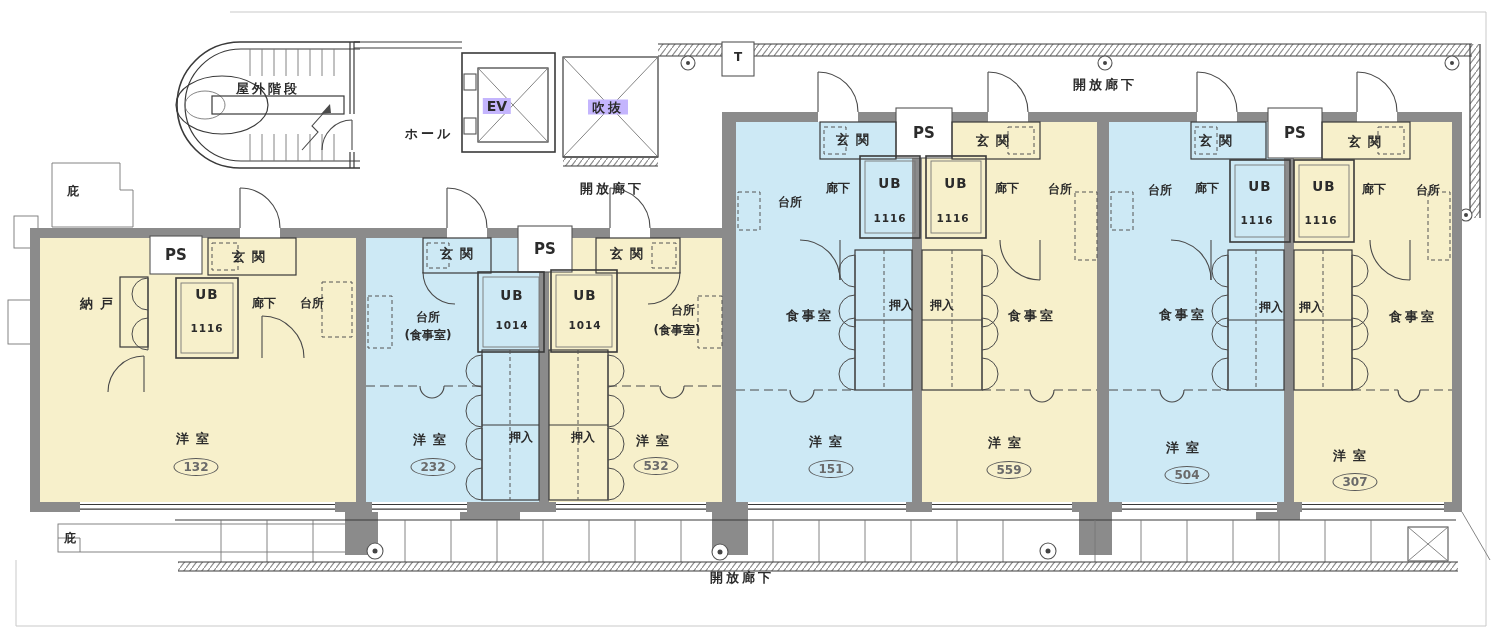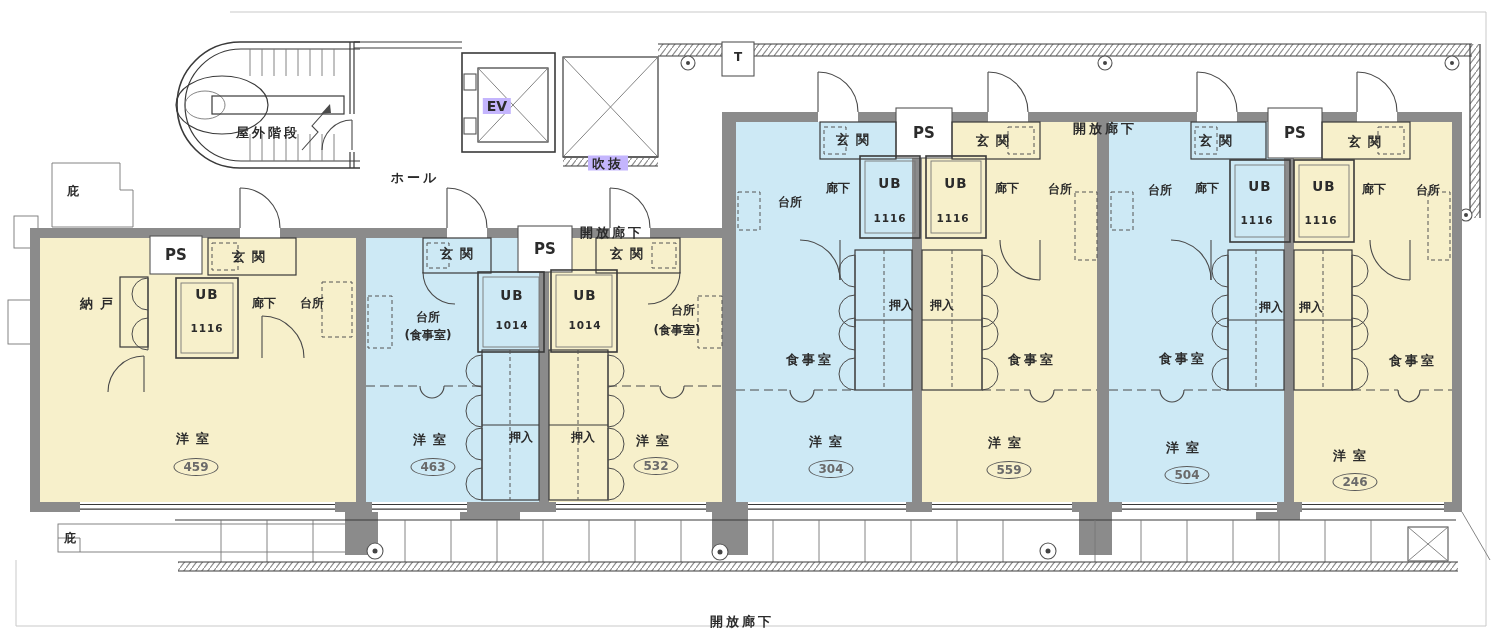--- a/index.html
+++ b/index.html
@@ -5,21 +5,21 @@
   :root{
     --unit-warm:#f7f0cb; --unit-cool:#cde9f5; --wall:#8b8b8b; --line:#3a3a3a; --paper:#ffffff;
   }
   html,body{margin:0;padding:0;background:#fff;}
   #plan{position:relative;width:1500px;height:642px;background:var(--paper);overflow:hidden;
         font-family:"DejaVu Sans","Liberation Sans",sans-serif;color:#242424;}
   #plan svg{position:absolute;left:0;top:0;}
   .lbl{position:absolute;transform:translate(-50%,-50%);font-size:13px;font-weight:600;
        white-space:nowrap;color:#2b2b2b;line-height:1;}
   .sp{letter-spacing:7px;margin-right:-7px;}
-  .sp2{letter-spacing:3px;margin-right:-3px;margin-top:44px;}
+  .sp2{letter-spacing:3px;margin-right:-3px;}
   .chip{background:#c4b5fd;padding:1px 4px;}
   .small{font-size:12px;}
   .big{font-size:15px;}
   .ub{font-size:13.5px;letter-spacing:1px;}
   .ubsize{font-size:10.5px;font-weight:600;letter-spacing:1px;}
   .num{border:1.5px solid #5a5a5a;border-radius:50%;padding:2px 9px;font-size:12px;
        font-weight:600;color:#6a6a6a;background:transparent;}
   
   .warm{fill:var(--unit-warm);}
   .cool{fill:var(--unit-cool);}
@@ -368,70 +368,70 @@
       <circle cx="720" cy="552" r="2.5" fill="#444"></circle>
   <circle cx="1048" cy="551" r="8" class="wht"></circle>
       <circle cx="1048" cy="551" r="2.5" fill="#444"></circle>
   <rect x="1408" y="527" width="40" height="34" class="wht"></rect>
   <line class="thin" x1="1408" y1="527" x2="1448" y2="561"></line>
       <line class="thin" x1="1448" y1="527" x2="1408" y2="561"></line>
   <line class="thin" x1="1462" y1="512" x2="1490" y2="560"></line>
 </svg>
 
 <div class="lbl sp2" style="left:268px;top:88px">屋外階段</div>
-<div class="lbl sp2" style="left:415px;top:133px">ホール</div>
+<div class="lbl sp2" style="left:429px;top:133px">ホール</div>
 <div class="lbl chip" style="left:497px;top:106px;font-size:14px">EV</div>
-<div class="lbl chip sp2" style="left:608px;top:119px">吹抜</div>
+<div class="lbl chip sp2" style="left:608px;top:107px">吹抜</div>
 <div class="lbl sp2" style="left:612px;top:188px">開放廊下</div>
 <div class="lbl sp2" style="left:1105px;top:84px">開放廊下</div>
 <div class="lbl sp2" style="left:742px;top:577px">開放廊下</div>
 <div class="lbl small" style="left:73px;top:191px">庇</div>
 <div class="lbl small" style="left:70px;top:538px">庇</div>
 <div class="lbl small" style="left:738px;top:57px">T</div>
 <div class="lbl big" style="left:176px;top:255px">PS</div>
 <div class="lbl big" style="left:545px;top:249px">PS</div>
 <div class="lbl big" style="left:924px;top:133px">PS</div>
 <div class="lbl big" style="left:1295px;top:133px">PS</div>
 
 <div class="lbl sp" style="left:100px;top:303px">納戸</div>
 <div class="lbl sp" style="left:252px;top:256px">玄関</div>
 <div class="lbl ub" style="left:207px;top:295px">UB</div>
 <div class="lbl ubsize" style="left:207px;top:328px">1116</div>
 <div class="lbl small" style="left:264px;top:303px">廊下</div>
 <div class="lbl small" style="left:312px;top:303px">台所</div>
 <div class="lbl sp" style="left:196px;top:438px">洋室</div>
-<span class="lbl num" style="left:196px;top:467px">459</span>
+<span class="lbl num" style="left:196px;top:467px">132</span>
 
 <div class="lbl sp" style="left:460px;top:253px">玄関</div>
 <div class="lbl ub" style="left:512px;top:296px">UB</div>
 <div class="lbl ubsize" style="left:512px;top:325px">1014</div>
 <div class="lbl small" style="left:428px;top:317px">台所</div>
 <div class="lbl small" style="left:428px;top:335px">(食事室)</div>
 <div class="lbl small" style="left:521px;top:437px">押入</div>
 <div class="lbl sp" style="left:433px;top:439px">洋室</div>
-<span class="lbl num" style="left:433px;top:467px">463</span>
+<span class="lbl num" style="left:433px;top:467px">232</span>
 
 <div class="lbl sp" style="left:630px;top:253px">玄関</div>
 <div class="lbl ub" style="left:585px;top:296px">UB</div>
 <div class="lbl ubsize" style="left:585px;top:325px">1014</div>
 <div class="lbl small" style="left:683px;top:310px">台所</div>
 <div class="lbl small" style="left:677px;top:330px">(食事室)</div>
 <div class="lbl small" style="left:583px;top:437px">押入</div>
 <div class="lbl sp" style="left:656px;top:440px">洋室</div>
 <span class="lbl num" style="left:656px;top:466px">532</span>
 
 <div class="lbl small" style="left:790px;top:202px">台所</div>
 <div class="lbl sp" style="left:856px;top:139px">玄関</div>
 <div class="lbl small" style="left:838px;top:188px">廊下</div>
 <div class="lbl ub" style="left:890px;top:184px">UB</div>
 <div class="lbl ubsize" style="left:890px;top:218px">1116</div>
 <div class="lbl sp2" style="left:810px;top:315px">食事室</div>
 <div class="lbl small" style="left:901px;top:305px">押入</div>
 <div class="lbl sp" style="left:829px;top:441px">洋室</div>
-<span class="lbl num" style="left:831px;top:469px">304</span>
+<span class="lbl num" style="left:831px;top:469px">151</span>
 
 <div class="lbl sp" style="left:996px;top:140px">玄関</div>
 <div class="lbl ub" style="left:956px;top:184px">UB</div>
 <div class="lbl ubsize" style="left:953px;top:218px">1116</div>
 <div class="lbl small" style="left:1007px;top:188px">廊下</div>
 <div class="lbl small" style="left:1060px;top:189px">台所</div>
 <div class="lbl sp2" style="left:1032px;top:315px">食事室</div>
 <div class="lbl small" style="left:942px;top:305px">押入</div>
 <div class="lbl sp" style="left:1008px;top:442px">洋室</div>
 <span class="lbl num" style="left:1009px;top:470px">559</span>
@@ -447,15 +447,15 @@
 <span class="lbl num" style="left:1187px;top:475px">504</span>
 
 <div class="lbl sp" style="left:1368px;top:141px">玄関</div>
 <div class="lbl ub" style="left:1324px;top:187px">UB</div>
 <div class="lbl ubsize" style="left:1321px;top:220px">1116</div>
 <div class="lbl small" style="left:1374px;top:189px">廊下</div>
 <div class="lbl small" style="left:1428px;top:190px">台所</div>
 <div class="lbl sp2" style="left:1413px;top:316px">食事室</div>
 <div class="lbl small" style="left:1311px;top:307px">押入</div>
 <div class="lbl sp" style="left:1353px;top:455px">洋室</div>
-<span class="lbl num" style="left:1355px;top:482px">246</span>
+<span class="lbl num" style="left:1355px;top:482px">307</span>
 
 </div>
 
 </body></html>

